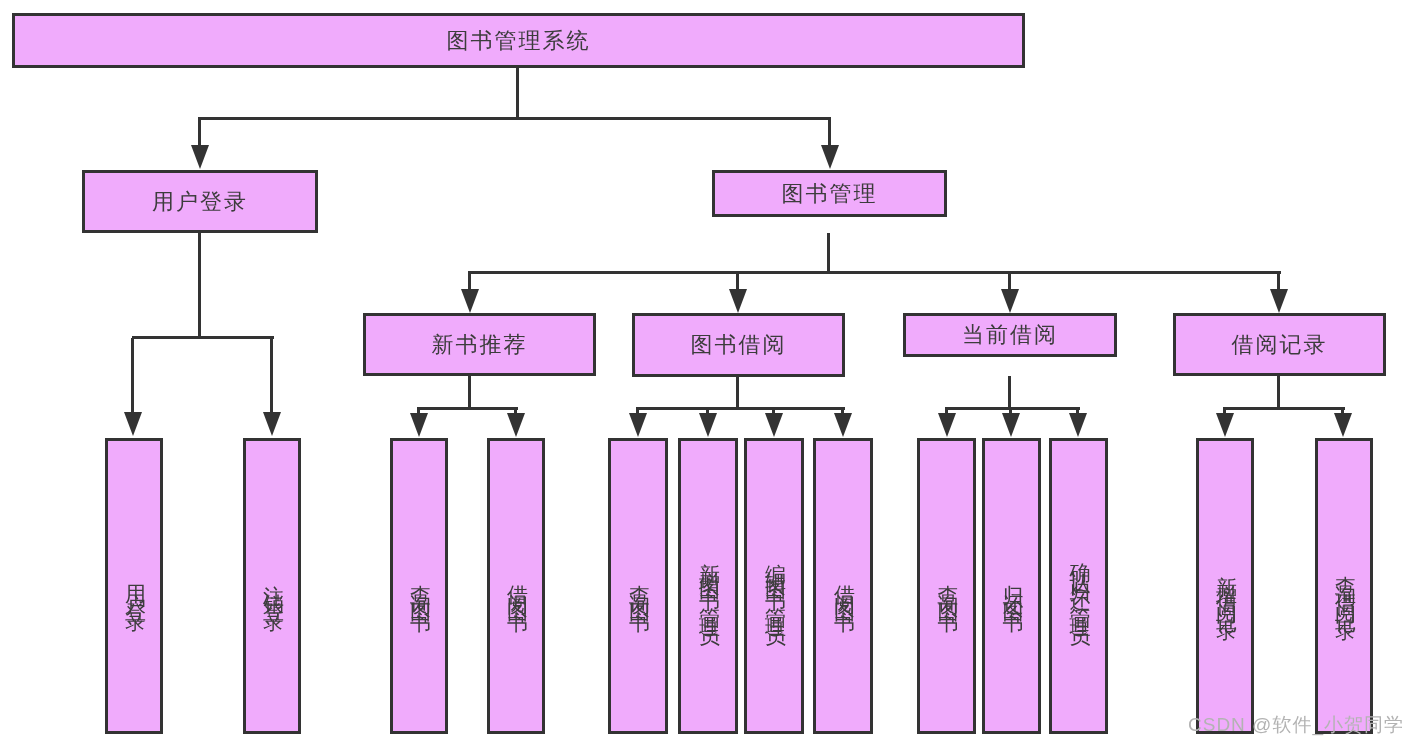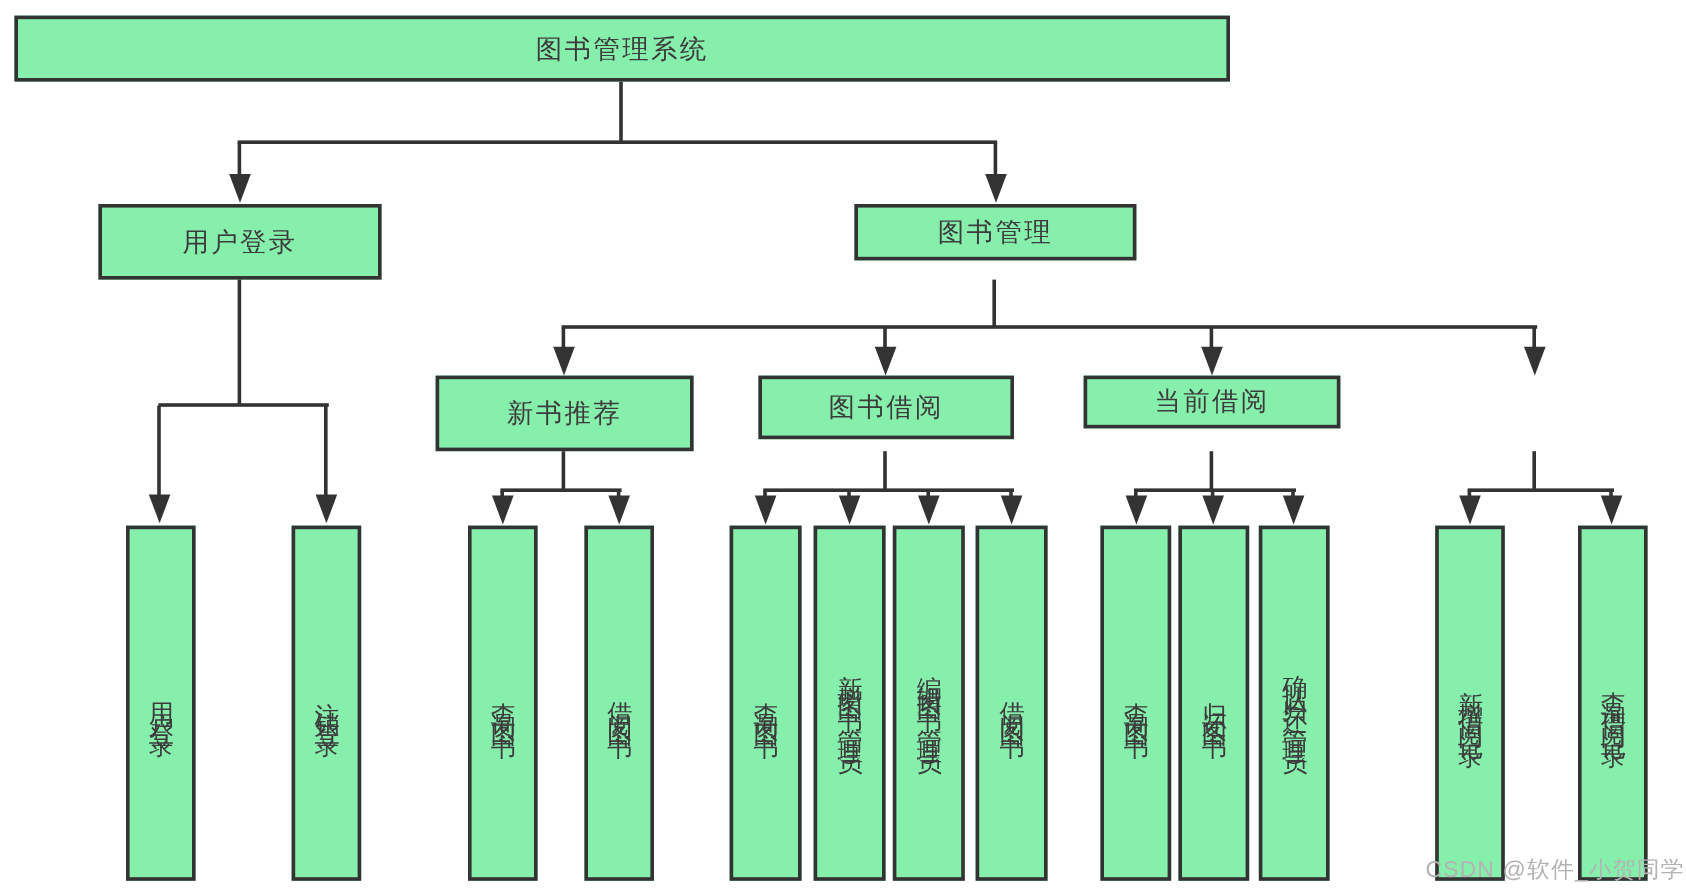--- a/index.html
+++ b/index.html
@@ -1,23 +1,24 @@
 <!DOCTYPE html>
 <html><head>
 <meta charset="utf-8">
 <style>
   html,body { margin:0; padding:0; background:#ffffff; }
   #stage {
     position:relative; width:1405px; height:747px; background:#ffffff;
     font-family:"Liberation Sans","DejaVu Sans",sans-serif; overflow:hidden;
   }
   .box {
-    position:absolute; box-sizing:border-box; background:#86efac;
+    position:absolute; box-sizing:border-box; background:#f0abfc;
     border:3px solid #333333; display:flex; align-items:center; justify-content:center;
     color:#3c3c3c;
+    font-family:Liberation Mono, monospace;
   }
   .hlabel { font-size:22px; letter-spacing:2px; white-space:nowrap; }
   .vbox {
     writing-mode:vertical-rl; text-orientation:mixed;
     font-size:21px; letter-spacing:9px; line-height:1;
   }
   .line { position:absolute; background:#333333; }
   .arr {
     position:absolute; width:0; height:0;
     border-left:9px solid transparent; border-right:9px solid transparent;
@@ -56,23 +57,24 @@
   <div class="line" style="left:468px; top:271px; width:813px; height:3px;"></div>
   <div class="line" style="left:468px; top:273px; width:3px; height:17px;"></div>
   <div class="arr" style="left:461px; top:289px;"></div>
   <div class="line" style="left:736px; top:273px; width:3px; height:17px;"></div>
   <div class="arr" style="left:729px; top:289px;"></div>
   <div class="line" style="left:1008px; top:273px; width:3px; height:17px;"></div>
   <div class="arr" style="left:1001px; top:289px;"></div>
   <div class="line" style="left:1277px; top:273px; width:3px; height:17px;"></div>
   <div class="arr" style="left:1270px; top:289px;"></div>
 
-  <div class="box hlabel" style="left:363px; top:313px; width:215px; height:63px;">新书推荐</div>
-  <div class="box hlabel" style="left:632px; top:313px; width:213px; height:53px;">图书借阅</div>
+  <div class="box hlabel" style="left:363px; top:313px; width:233px; height:63px;">新书推荐</div>
+  <div class="box hlabel" style="left:632px; top:313px; width:213px; height:64px;">图书借阅</div>
   <div class="box hlabel" style="left:903px; top:313px; width:214px; height:44px;">当前借阅</div>
+  <div class="box hlabel" style="left:1173px; top:313px; width:213px; height:63px;">借阅记录</div>
 
   <div class="line" style="left:468px; top:376px; width:3px; height:33px;"></div>
   <div class="line" style="left:417px; top:407px; width:101px; height:3px;"></div>
   <div class="line" style="left:417px; top:409px; width:3px; height:6px;"></div>
   <div class="arr" style="left:410px; top:413px;"></div>
   <div class="line" style="left:514px; top:409px; width:3px; height:6px;"></div>
   <div class="arr" style="left:507px; top:413px;"></div>
 
   <div class="line" style="left:736px; top:376px; width:3px; height:33px;"></div>
   <div class="line" style="left:636px; top:407px; width:209px; height:3px;"></div>

